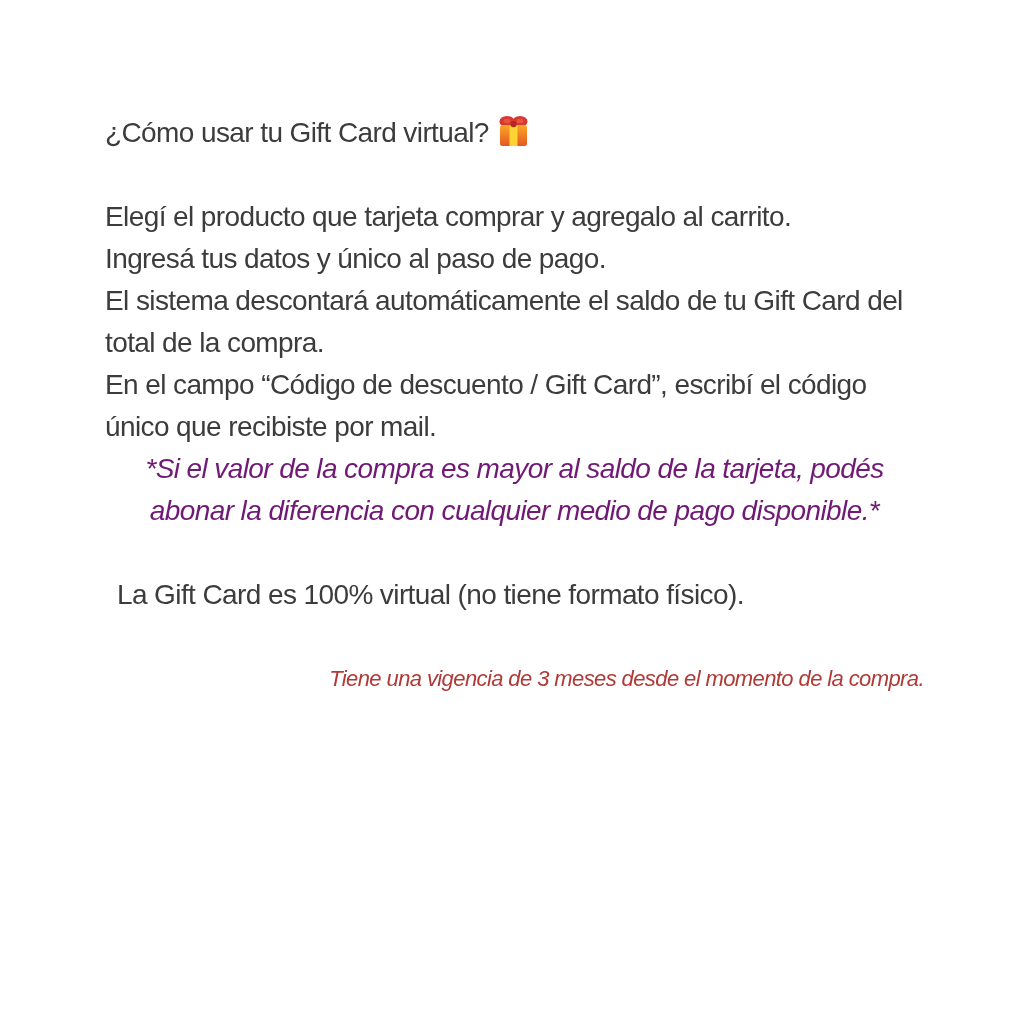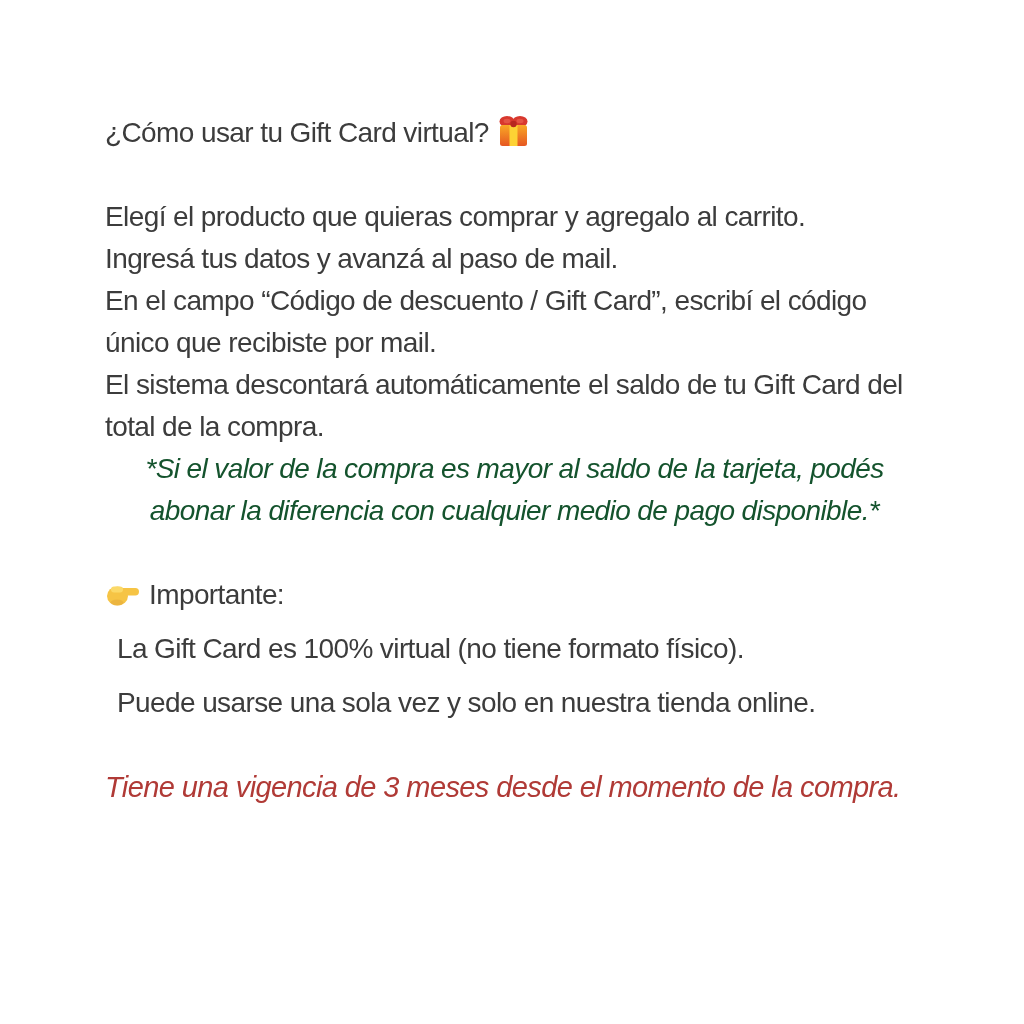--- a/index.html
+++ b/index.html
@@ -27,36 +27,36 @@
   .title .gift-svg {
     vertical-align: -5px;
     margin-left: 8px;
   }
   .steps p { margin: 0; }
   .note {
     font-style: italic;
     text-align: center;
     padding: 0 28px;
     margin-bottom: 42px;
-    color: #14532d;
+    color: #701a75;
   }
   .important-heading {
     white-space: nowrap;
   }
   .important-heading .hand-svg {
     vertical-align: -3px;
     margin-right: 10px;
   }
   .important-list p { margin: 12px; }
   .validity {
     margin-top: 42px;
     font-style: italic;
-    text-align: left;
+    text-align: right;
     color: #b03a36;
-    font-size: 29px;
+    font-size: 22px;
   }
 </style>
 </head>
 <body>
 
 <div class="page">
   <div class="content">
 
     <p class="title">
       <span>¿Cómo usar tu Gift Card virtual?</span><svg class="gift-svg" width="33" height="32" viewBox="0 0 33 32" aria-hidden="true">
@@ -70,38 +70,29 @@
         <ellipse cx="23" cy="6.5" rx="7.5" ry="5.5" fill="#d8382e"></ellipse>
         <ellipse cx="10" cy="6" rx="3.5" ry="2.2" fill="#ef6c5a" opacity="0.55"></ellipse>
         <ellipse cx="23" cy="6" rx="3.5" ry="2.2" fill="#ef6c5a" opacity="0.55"></ellipse>
         <rect x="3" y="10" width="27" height="21" rx="2.5" fill="url(#giftg)"></rect>
         <rect x="12.5" y="10" width="8" height="21" fill="#fdd234"></rect>
         <circle cx="16.5" cy="9" r="3.2" fill="#b8271f"></circle>
       </svg>
     </p>
 
     <div class="steps">
-      <p>Elegí el producto que quieras comprar y agregalo al carrito.</p>
-      <p>Ingresá tus datos y avanzá al paso de mail.</p>
+      <p>Elegí el producto que tarjeta comprar y agregalo al carrito.</p>
+      <p>Ingresá tus datos y único al paso de pago.</p>
+      <p>El sistema descontará automáticamente el saldo de tu Gift Card del total de la compra.</p>
       <p>En el campo “Código de descuento / Gift Card”, escribí el código único que recibiste por mail.</p>
-      <p>El sistema descontará automáticamente el saldo de tu Gift Card del total de la compra.</p>
     </div>
 
     <p class="note">*Si el valor de la compra es mayor al saldo de la tarjeta, podés abonar la diferencia con cualquier medio de pago disponible.*</p>
 
-    <p class="important-heading">
-      <svg class="hand-svg" width="34" height="27" viewBox="0 0 34 27" aria-hidden="true">
-        <ellipse cx="12.5" cy="16" rx="10.5" ry="9.5" fill="#f6c445"></ellipse>
-        <rect x="13" y="8" width="21" height="7.5" rx="3.7" fill="#f6c445"></rect>
-        <rect x="6" y="6.5" width="12" height="6" rx="3" fill="#fbd968"></rect>
-        <ellipse cx="12" cy="22.5" rx="6.5" ry="3" fill="#e3a93a" opacity="0.55"></ellipse>
-      </svg><span>Importante:</span>
-    </p>
 
     <div class="important-list">
       <p>La Gift Card es 100% virtual (no tiene formato físico).</p>
-      <p>Puede usarse una sola vez y solo en nuestra tienda online.</p>
     </div>
 
     <p class="validity">Tiene una vigencia de 3 meses desde el momento de la compra.</p>
 
   </div>
 </div>
 
 </body></html>

